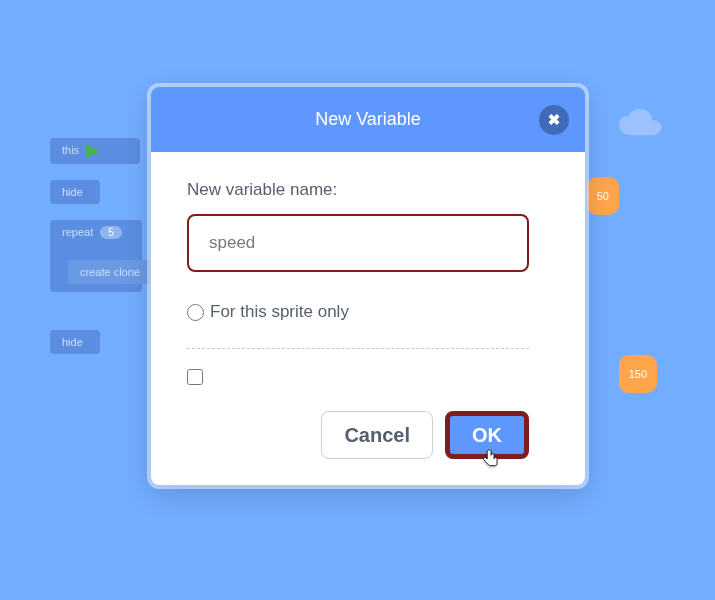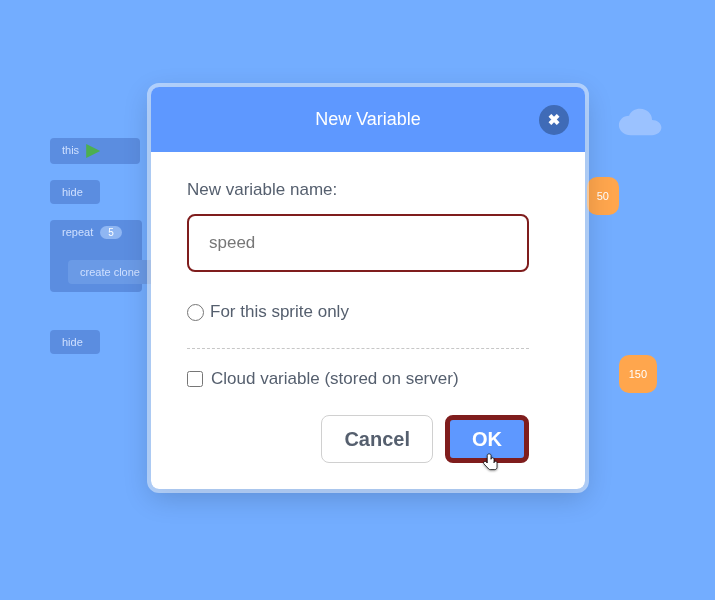--- a/index.html
+++ b/index.html
@@ -216,21 +216,20 @@
       <label class="radio-opt">
         <input type="radio" name="scope" style="">
         <span>For this sprite only</span>
       </label>
     </div>
 
     <hr class="divider">
 
     <label class="check-row">
       <input type="checkbox" style="">
-      <span>Cloud variable (stored on server)</span>
     </label>
 
     <div class="button-row">
       <button class="btn">
         <span>Cancel</span>
       </button>
       <button class="btn btn-primary">
         <span>OK</span>
         <span class="cursor-hand">
           <svg viewBox="0 0 24 28">

